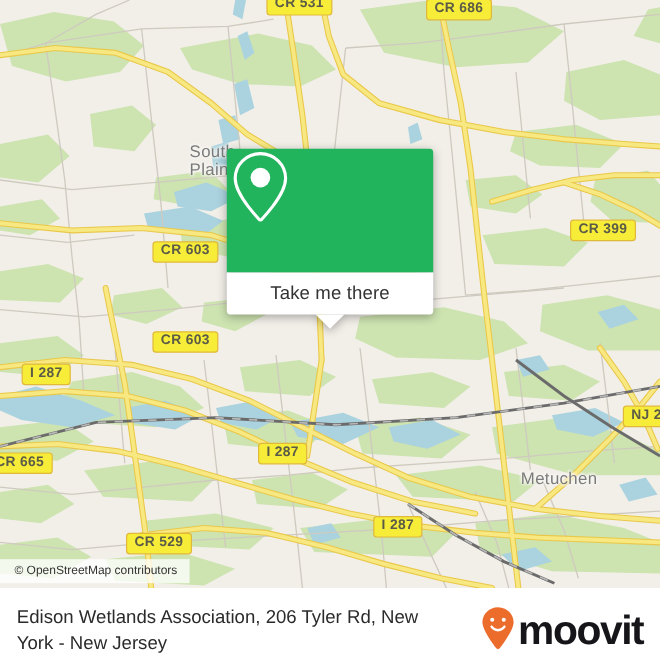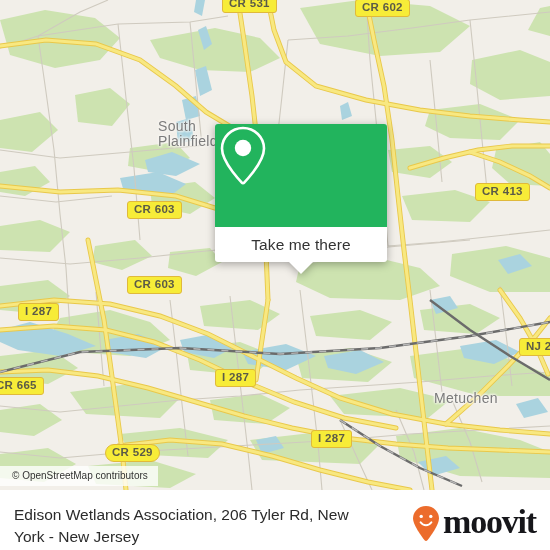--- a/index.html
+++ b/index.html
@@ -44,21 +44,20 @@
     line-height:11px;
     white-space:nowrap;
     box-sizing:border-box;
   }
 
   
   .card{
     position:absolute;
     left:189px;top:124px;width:172px;
     filter:drop-shadow(0 2px 4px rgba(0,0,0,.32));
-    margin-left:26px;
   }
   .card-head{
     background:#22b45d;
     height:103px;
     border-radius:3px 3px 0 0;
     display:flex;align-items:center;justify-content:center;
   }
   .card-body{
     background:#ffffff;
     border-radius:0 0 3px 3px;
@@ -93,21 +92,21 @@
   }
   .footer-inner{
     position:absolute;left:0;top:0;width:550px;height:72px;
     display:flex;align-items:center;justify-content:space-between;
     padding:0 14px 0 14px;box-sizing:border-box;
   }
   .footer-title{
     color:#2b2b2b;font-size:15.5px;line-height:22px;
     max-width:360px;
   }
-  .brand{display:flex;gap:2px;font-family:Liberation Serif, serif;}
+  .brand{display:flex;align-items:center;gap:2px;}
   .brand-word{
     color:#16161a;font-size:34px;font-weight:bold;
     letter-spacing:-1.2px;line-height:34px;
   }
 </style>
 </head>
 <body>
 
 <div id="app">
 
@@ -253,30 +252,30 @@
       </g>
     </svg>
 
     <div class="placelabel two" style="left:158px;top:119px;">
       <div>South</div>
       <div>Plainfield</div>
     </div>
     <div class="placelabel" style="left:434px;top:390px;">Metuchen</div>
 
     <div class="shield" style="left:222px;top:-5px;">CR 531</div>
-    <div class="shield" style="left:355px;top:-1px;">CR 602</div>
-    <div class="shield" style="left:475px;top:183px;">CR 413</div>
+    <div class="shield" style="left:355px;top:-1px;">CR 686</div>
+    <div class="shield" style="left:475px;top:183px;">CR 399</div>
     <div class="shield" style="left:127px;top:201px;">CR 603</div>
     <div class="shield" style="left:127px;top:276px;">CR 603</div>
     <div class="shield" style="left:18px;top:303px;">I 287</div>
     <div class="shield" style="left:-11px;top:377px;">CR 665</div>
     <div class="shield" style="left:215px;top:369px;">I 287</div>
     <div class="shield" style="left:311px;top:430px;">I 287</div>
     <div class="shield" style="left:519px;top:338px;">NJ 2</div>
-    <div class="shield" style="left:105px;top:444px;border-radius:9px;">CR 529</div>
+    <div class="shield" style="left:105px;top:444px;">CR 529</div>
 
     <div class="card">
       <div class="card-head">
         <span>
           <svg width="56" height="66" viewBox="0 0 56 66" fill="none">
             <path d="M28 4C16.4 4 7 13.2 7 24.6c0 8.2 5.6 16.6 10.6 23.2 4 5.2 7.8 9.4 9.2 10.9.6.7 1.8.7 2.4 0 1.4-1.5 5.2-5.7 9.2-10.9C43.4 41.2 49 32.8 49 24.6 49 13.2 39.6 4 28 4z" stroke="#ffffff" stroke-width="2.6" fill="none"></path>
             <circle cx="28" cy="24" r="8.2" fill="#ffffff"></circle>
           </svg>
         </span>
       </div>

